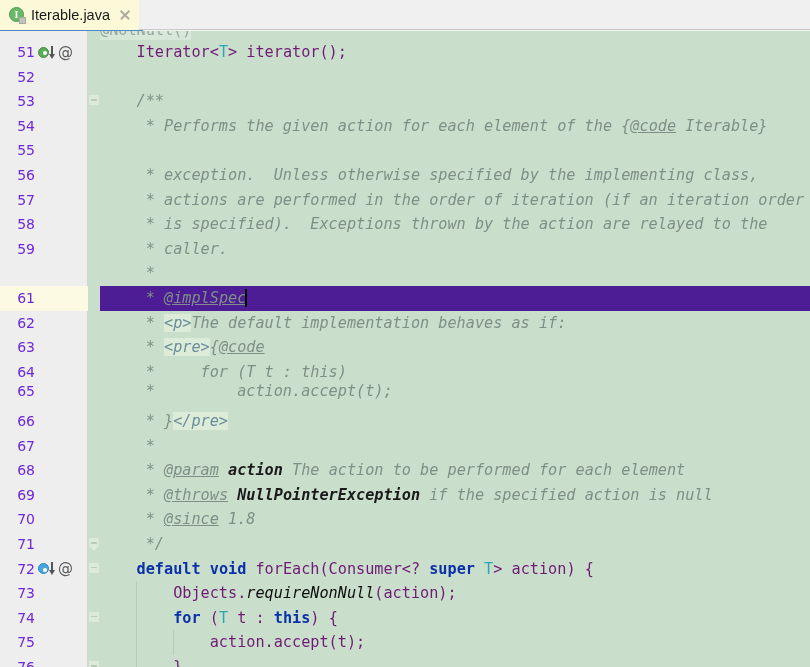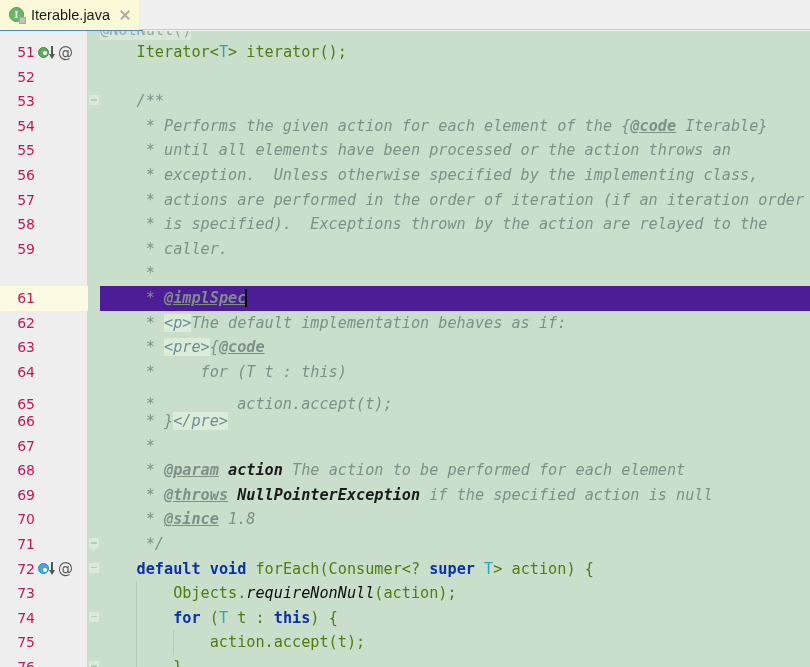--- a/index.html
+++ b/index.html
@@ -110,21 +110,21 @@
 
   .num-cell {
     position: absolute; left: 0; top: 0;
     width: 88px; height: 24.6px;
   }
   .num {
     position: absolute; right: 53px; top: 0;
     line-height: 24.6px;
     font-family: "DejaVu Sans", sans-serif;
     font-size: 14px;
-    color: #be185d;
+    color: #6d28d9;
     text-align: right;
   }
   .gutter-icons {
     position: absolute; left: 38px; top: 0;
     height: 24.6px;
     display: flex; align-items: center; gap: 3px;
   }
 
   .run-icon { position: relative; width: 17px; height: 15px; cursor: pointer; }
   .run-icon .disc {
@@ -185,28 +185,28 @@
     line-height: 24.6px;
     font-family: "DejaVu Sans Mono", monospace;
     font-size: 15.2px;
     color: #0c0c0c;
     white-space: pre;
     overflow: hidden;
   }
 
   
   .cm   { color: #7f8f87; font-style: italic; }
-  .tag  { color: #7f8f87; font-style: italic; font-weight: bold;
+  .tag  { color: #7f8f87; font-style: italic; font-weight: normal;
           text-decoration: underline; }
   .bold { color: #1a1a1a; font-style: italic; font-weight: bold; }
   .html { color: #6c8d9b; font-style: italic; background: #dcecd8; }
   .kw   { color: #0b31a8; font-weight: bold; }
   .typ  { color: #2aa6b5; }
   .mth  { color: #0c0c0c; font-style: italic; }
-  .pln  { color: #4d7c0f; }
+  .pln  { color: #701a75; }
 
   .caret {
     display: inline-block;
     width: 2px; height: 18px;
     background: #000;
     vertical-align: -4px;
     margin-left: -1px;
   }
 
   
@@ -291,21 +291,20 @@
         <div class="row" style="top: 82.8px; position: absolute;">
           <div class="num-cell">
             <span class="num">54</span>
           </div>
           <div class="code-cell"><span class="cm">     * Performs the given action for each element of the {</span><span class="tag">@code</span><span class="cm"> Iterable}</span></div>
         </div>
         <div class="row" style="top: 107.4px; position: absolute;">
           <div class="num-cell">
             <span class="num">55</span>
           </div>
-          <div class="code-cell"><span class="cm">     * until all elements have been processed or the action throws an</span></div>
         </div>
         <div class="row" style="top: 132px; position: absolute;">
           <div class="num-cell">
             <span class="num">56</span>
           </div>
           <div class="code-cell"><span class="cm">     * exception.  Unless otherwise specified by the implementing class,</span></div>
         </div>
         <div class="row" style="top: 156.6px; position: absolute;">
           <div class="num-cell">
             <span class="num">57</span>
@@ -344,21 +343,21 @@
             <span class="num">63</span>
           </div>
           <div class="code-cell"><span class="cm">     * </span><span class="html">&lt;pre&gt;</span><span class="cm">{</span><span class="tag">@code</span></div>
         </div>
         <div class="row" style="top: 328.8px; position: absolute;">
           <div class="num-cell">
             <span class="num">64</span>
           </div>
           <div class="code-cell"><span class="cm">     *     for (T t : this)</span></div>
         </div>
-        <div class="row" style="top: 361px; position: absolute;">
+        <div class="row" style="top: 348px; position: absolute;">
           <div class="num-cell">
             <span class="num">65</span>
           </div>
           <div class="code-cell"><span class="cm">     *         action.accept(t);</span></div>
         </div>
         <div class="row" style="top: 378px; position: absolute;">
           <div class="num-cell">
             <span class="num">66</span>
           </div>
           <div class="code-cell"><span class="cm">     * }</span><span class="html">&lt;/pre&gt;</span></div>

